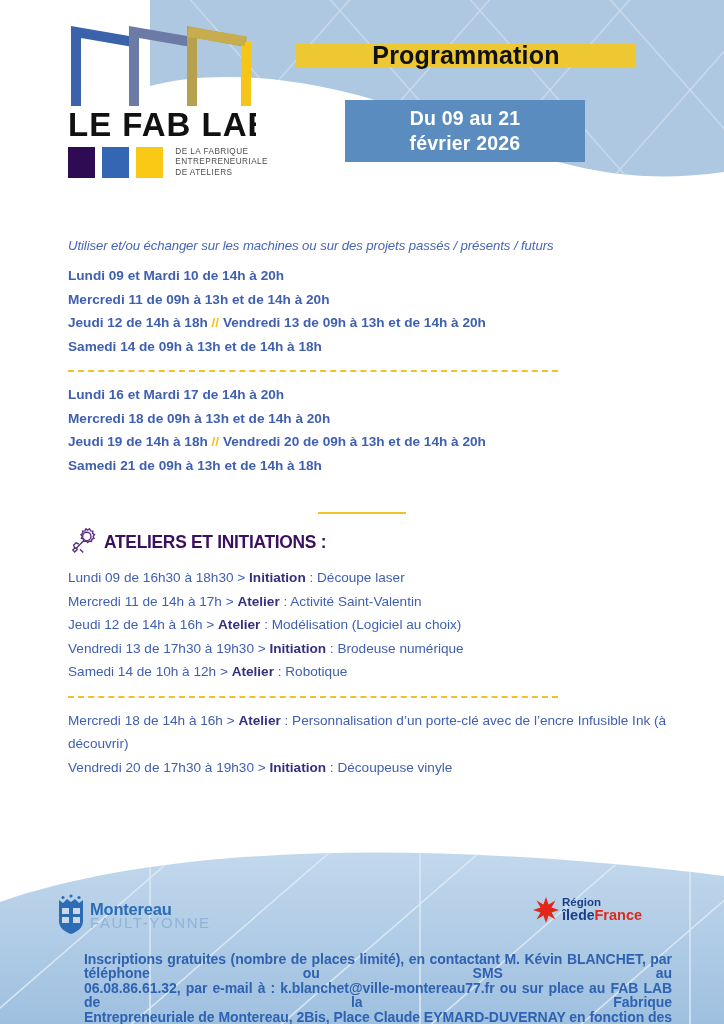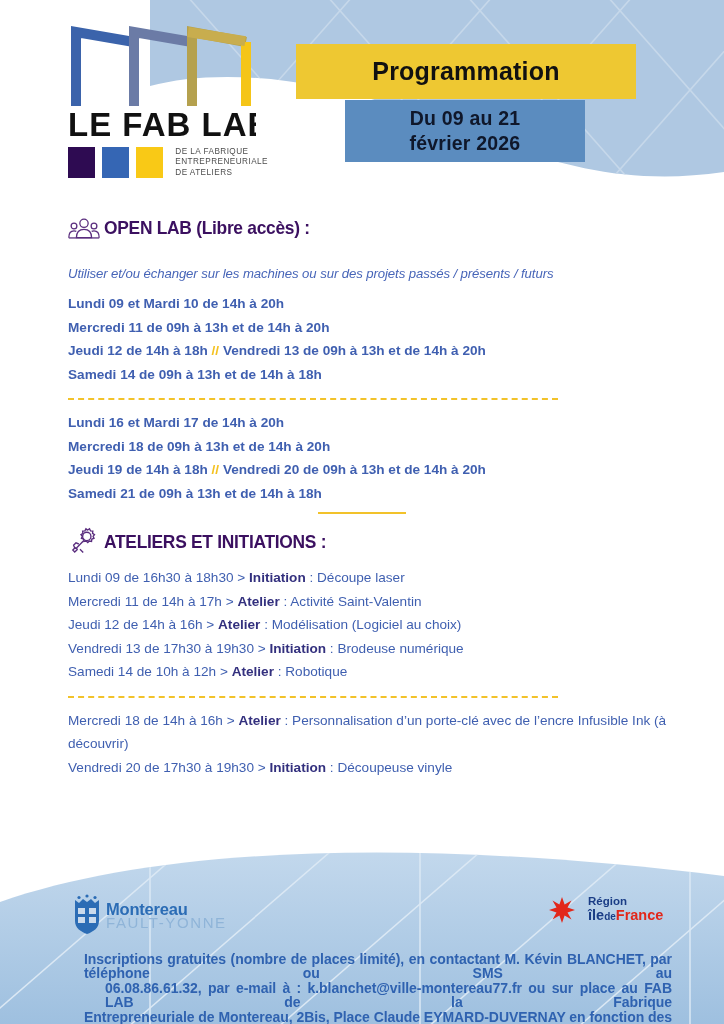--- a/index.html
+++ b/index.html
@@ -21,29 +21,29 @@
   .logo-word{display:block;width:188px;height:34px;margin-top:2px;}
   .logo-bottom{display:flex;align-items:flex-start;margin-top:5px;}
   .sq{width:31px;height:31px;margin-right:7px;}
   .sq.p{background:#2e0b52;}
   .sq.b{background:#3566b4;}
   .sq.y{background:#f9c916;}
   .logo-sub{margin-left:5px;font-size:8.2px;line-height:10.4px;color:#4d4d4d;letter-spacing:.45px;font-family:"Liberation Sans",sans-serif;}
 
   
   .banner-yellow{
-    position:absolute;left:296px;top:44px;width:340px;height:55px;
+    position:absolute;left:296px;top:44px;width:340px;height:23px;
     background:#eec832;display:flex;align-items:center;justify-content:center;
   }
   .banner-yellow span{font-size:25px;font-weight:bold;color:#111;letter-spacing:.2px;}
   .banner-blue{
     position:absolute;left:345px;top:100px;width:240px;height:62px;
     background:#5b8cbf;display:flex;flex-direction:column;align-items:center;justify-content:center;
   }
-  .banner-blue span{font-size:19.5px;font-weight:bold;color:#0f172a;line-height:25px;letter-spacing:.2px;}
+  .banner-blue span{font-size:19.5px;font-weight:bold;color:#ffffff;line-height:25px;letter-spacing:.2px;}
 
   
   .section{position:absolute;left:68px;}
   .sec-head{display:flex;align-items:center;height:28px;}
   .sec-head .ic{width:36px;height:28px;flex:0 0 36px;display:flex;align-items:center;}
   .sec-title{font-size:18.5px;font-weight:bold;color:#3b1060;letter-spacing:-0.3px;font-family:"Liberation Sans",sans-serif;transform:scaleX(0.94);transform-origin:left center;}
   .sec-sub{font-size:13.2px;font-style:italic;color:#4765b8;margin-top:24px;letter-spacing:-.1px;}
 
   .line{font-size:13.6px;color:#3f5fb0;font-weight:bold;line-height:23.5px;white-space:nowrap;}
   .line .sep{color:#f4c220;font-weight:bold;}
@@ -51,32 +51,32 @@
   .line2 b{font-weight:bold;color:#33307e;text-align:center;}
 
   .dashed{
     height:0;border-top:2px dashed #f2c22a;margin:12px 0 11px 0;
   }
   .solid-div{
     position:absolute;left:318px;top:512px;width:88px;height:0;border-top:2.5px solid #f2c22a;
   }
 
   
-  .foot-logos{position:absolute;left:72px;top:893px;width:600px;height:46px;}
+  .foot-logos{position:absolute;left:56px;top:893px;width:600px;height:46px;}
   .montereau{position:absolute;left:0;top:0;display:flex;align-items:center;}
   .crest{width:30px;height:42px;}
   .mont-txt{margin-left:4px;}
   .mont-name{font-size:16.5px;font-weight:bold;color:#2b6cb5;line-height:16px;letter-spacing:-.2px;}
   .mont-sub{font-size:15px;color:#8fb4d8;letter-spacing:1.6px;line-height:11px;}
   .region{position:absolute;left:477px;top:3px;display:flex;align-items:center;}
-  .region-txt{margin-left:13px;}
+  .region-txt{margin-left:3px;}
   .r1{font-size:11.5px;color:#1a3d86;line-height:11.5px;font-weight:bold;}
   .r2{font-size:14.5px;line-height:15px;font-weight:bold;color:#e2271a;}
   .r2 .ile{color:#1a3d86;}
-  .r2 .de{color:#1a3d86;font-size:10px;}
+  .r2 .de{color:#1a3d86;font-size:14px;}
 
   .contact{
     position:absolute;left:84px;top:952px;width:588px;
     font-size:14px;line-height:14.4px;color:#2f62b0;font-weight:bold;
     text-align:justify;letter-spacing:-.05px;
   }
   .contact > span{display:block;}
 </style>
 </head>
 <body>
@@ -157,36 +157,20 @@
 
   <div class="banner-yellow">
     <span>Programmation</span>
   </div>
   <div class="banner-blue">
     <span>Du 09 au 21</span>
     <span>février 2026</span>
   </div>
 
   <div class="section" style="top:214px;">
-    <div class="sec-head">
-      <span class="ic">
-        <svg viewBox="0 0 40 30" width="32" height="25">
-          <g fill="none" stroke="#5a2d7e" stroke-width="1.6">
-            <circle cx="20" cy="8.5" r="5.2"></circle>
-            <path d="M10.5,26.5 C10.5,19.5 14.5,16 20,16 C25.5,16 29.5,19.5 29.5,26.5 Z"></path>
-            <circle cx="7.5" cy="12" r="3.6"></circle>
-            <path d="M1,26.5 C1,20.5 3.5,18 7.5,18 C8.6,18 9.6,18.2 10.4,18.6"></path>
-            <circle cx="32.5" cy="12" r="3.6"></circle>
-            <path d="M39,26.5 C39,20.5 36.5,18 32.5,18 C31.4,18 30.4,18.2 29.6,18.6"></path>
-            <line x1="1" y1="26.8" x2="39" y2="26.8"></line>
-          </g>
-        </svg>
-      </span>
-      <span class="sec-title">OPEN LAB (Libre accès) :</span>
-    </div>
     <div class="sec-sub">Utiliser et/ou échanger sur les machines ou sur des projets passés / présents / futurs</div>
 
     <div style="margin-top:11px;">
       <div class="line"><span>Lundi 09 et Mardi 10 de 14h à 20h</span><span class="sep"></span><span></span></div>
       <div class="line"><span>Mercredi 11 de 09h à 13h et de 14h à 20h</span><span class="sep"></span><span></span></div>
       <div class="line"><span>Jeudi 12 de 14h à 18h </span><span class="sep">//</span><span> Vendredi 13 de 09h à 13h et de 14h à 20h</span></div>
       <div class="line"><span>Samedi 14 de 09h à 13h et de 14h à 18h</span><span class="sep"></span><span></span></div>
     </div>
 
     <div class="dashed" style="width:490px;"></div>
@@ -261,17 +245,17 @@
       </svg>
       <div class="region-txt">
         <div class="r1">Région</div>
         <div class="r2"><span class="ile">île</span><span class="de">de</span><span>France</span></div>
       </div>
     </div>
   </div>
 
   <div class="contact">
     <span style="text-align: justify; text-align-last: justify;">Inscriptions gratuites (nombre de places limité), en contactant M. Kévin BLANCHET, par téléphone ou SMS au</span>
-    <span style="text-align: justify; text-align-last: justify; margin-left: 21px;">06.08.86.61.32, par e-mail à : k.blanchet@ville-montereau77.fr ou sur place au FAB LAB de la Fabrique</span>
+    <span style="text-align: justify; text-align-last: justify;">06.08.86.61.32, par e-mail à : k.blanchet@ville-montereau77.fr ou sur place au FAB LAB de la Fabrique</span>
     <span style="text-align: right;">Entrepreneuriale de Montereau, 2Bis, Place Claude EYMARD-DUVERNAY en fonction des horaires d’ouverture.</span>
   </div>
 
 </div>
 
 </body></html>

